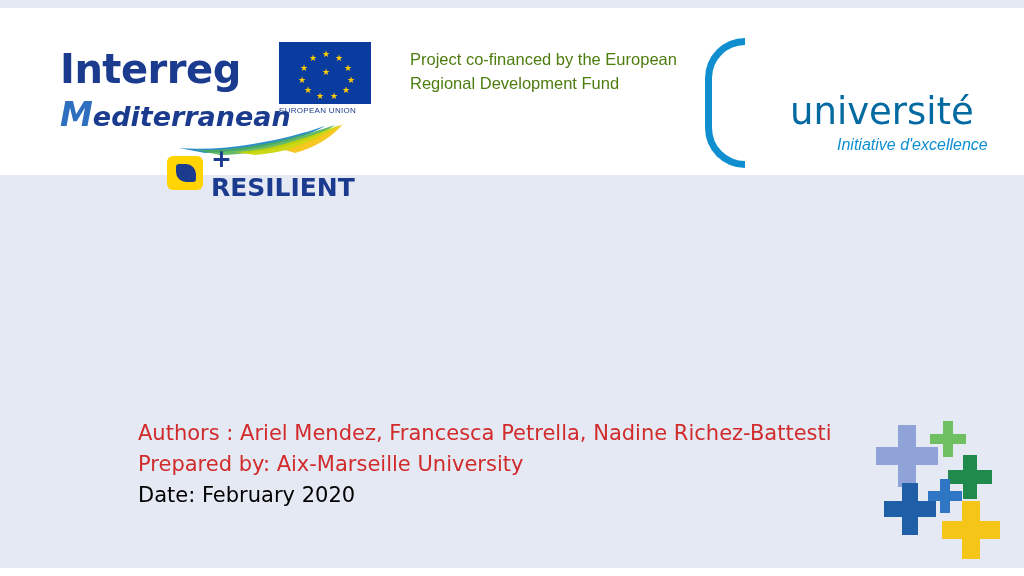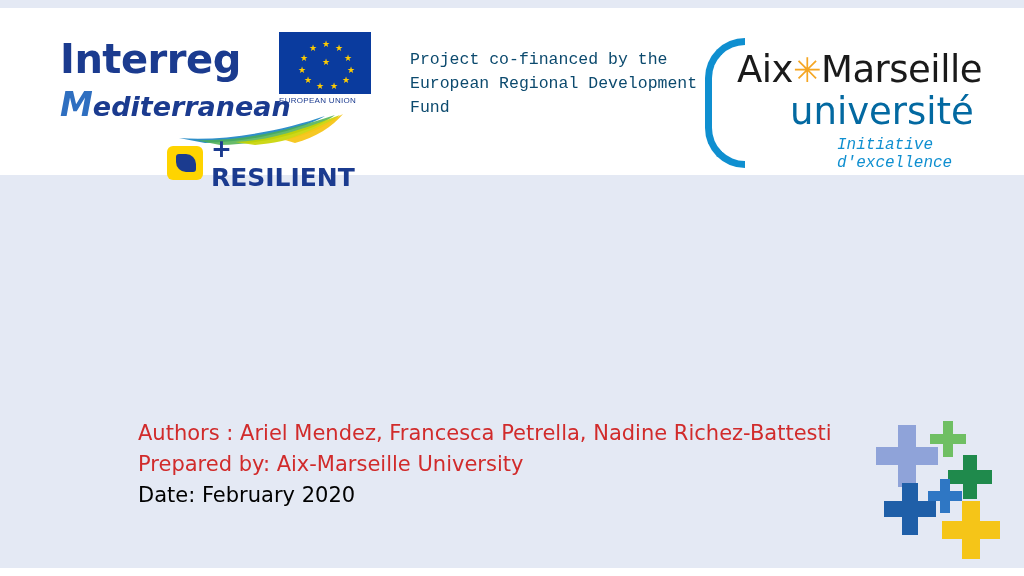--- a/index.html
+++ b/index.html
@@ -30,21 +30,21 @@
     width: 1024px;
     height: 167px;
     background: #ffffff;
     box-sizing: border-box;
   }
 
   
   .interreg-logo {
     position: absolute;
     left: 55px;
-    top: 22px;
+    top: 32px;
     width: 320px;
     height: 130px;
   }
   .interreg-word {
     position: absolute;
     left: 5px;
     top: 6px;
     font-size: 40px;
     font-weight: bold;
     color: #1b3b8f;
@@ -131,22 +131,22 @@
   }
 
   
   .cofin {
     position: absolute;
     left: 410px;
     top: 40px;
     width: 305px;
     font-size: 16.5px;
     line-height: 1.45;
-    color: #0c4a6e;
-    font-family: Liberation Mono, monospace;
+    color: #4d7c0f;
+    font-family: Liberation Sans, sans-serif;
   }
 
   
   .amu-logo {
     position: absolute;
     left: 705px;
     top: 24px;
     width: 300px;
     height: 140px;
   }
@@ -183,21 +183,21 @@
     color: #0369a1;
     font-family: "DejaVu Sans", sans-serif;
   }
   .amu-line3 {
     position: absolute;
     left: 132px;
     top: 104px;
     font-size: 16px;
     color: #0f8fd0;
     font-style: italic;
-    font-family: Liberation Mono, monospace;
+    font-family: Liberation Sans, sans-serif;
   }
 
   
   .title {
     position: absolute;
     left: 60px;
     top: 268px;
     width: 904px;
     text-align: center;
     font-size: 41px;
@@ -293,21 +293,20 @@
       <div class="resilient-row">
         <div class="resilient-mark"></div>
         <div class="resilient-text">+ RESILIENT</div>
       </div>
     </div>
 
     <div class="cofin">Project co-financed by the European Regional Development Fund</div>
 
     <div class="amu-logo">
       <div class="amu-bracket"></div>
-      <div class="amu-line1"><span>Aix</span><span class="amu-star">✳</span><span>Marseille</span></div>
       <div class="amu-line2">université</div>
       <div class="amu-line3">Initiative d'excellence</div>
     </div>
   </div>
 
 
   <div class="meta">
     <div class="meta-line">Authors : Ariel Mendez, Francesca Petrella, Nadine Richez-Battesti</div>
     <div class="meta-line">Prepared by: Aix-Marseille University</div>
     <div class="meta-line date">Date: February 2020</div>

